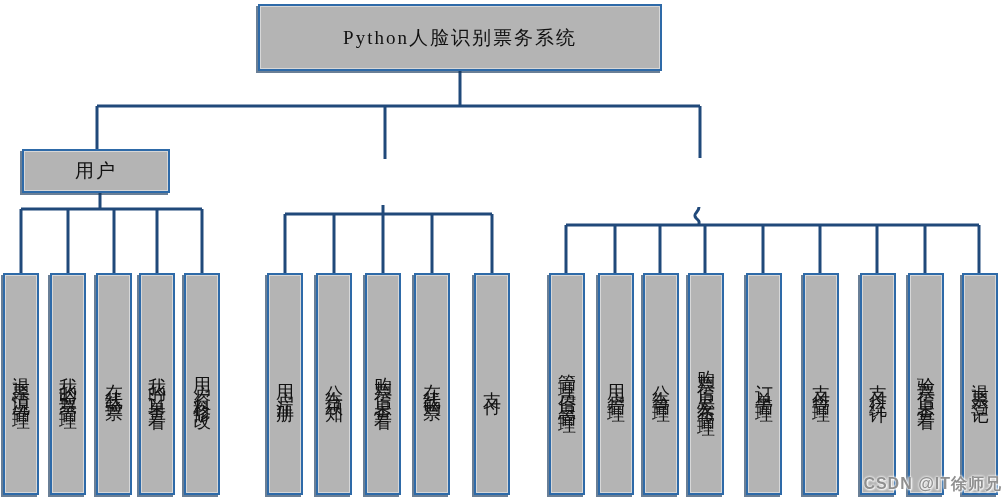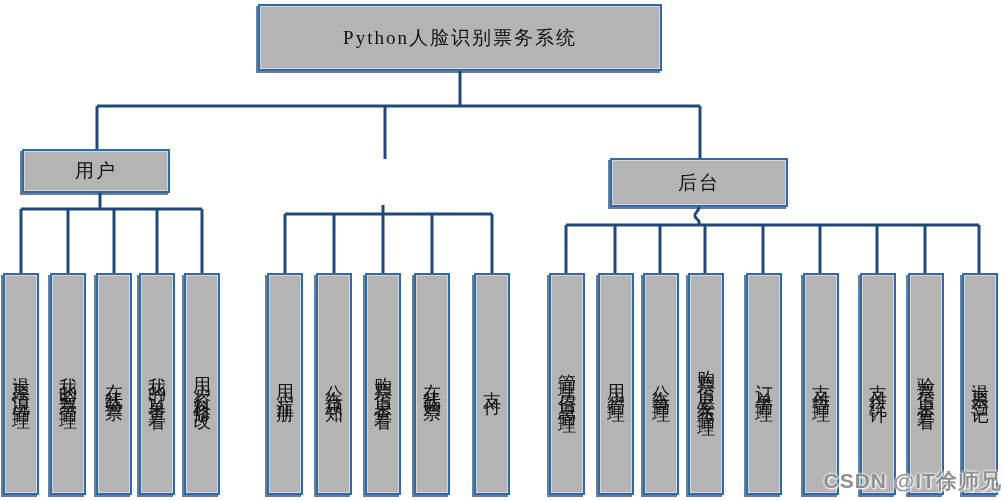--- a/index.html
+++ b/index.html
@@ -54,21 +54,21 @@
     line-height: 1;
     white-space: nowrap;
   }
   .watermark {
     position: absolute;
     right: 2px;
     bottom: 5px;
     z-index: 3;
     font-family: "Liberation Sans", sans-serif;
     font-weight: bold;
-    font-size: 21px;
+    font-size: 16px;
     color: #8f8f8f;
     text-shadow: 0 0 3px #ffffff, 0 0 2px #ffffff, 1px 1px 2px #ffffff;
     letter-spacing: 1px;
   }
 </style>
 </head>
 <body>
 
 <div class="canvas">
 
@@ -110,23 +110,20 @@
       <path d="M979,225 V273"></path>
     </g>
   </svg>
 
   <div class="box" style="left:258px; top:4px; width:404px; height:67px">
     <span class="hlabel">Python人脸识别票务系统</span>
   </div>
 
   <div class="box" style="left:22px; top:149px; width:148px; height:44px">
     <span class="hlabel">用户</span>
-  </div>
-  <div class="box" style="left:610px; top:158px; width:178px; height:49px">
-    <span class="hlabel">后台</span>
   </div>
 
   <div class="box leaf" style="left:3px">
     <span class="vtext">退票情况管理</span>
   </div>
   <div class="box leaf" style="left:50px">
     <span class="vtext">我的验票管理</span>
   </div>
   <div class="box leaf" style="left:96px">
     <span class="vtext">在线验票</span>

